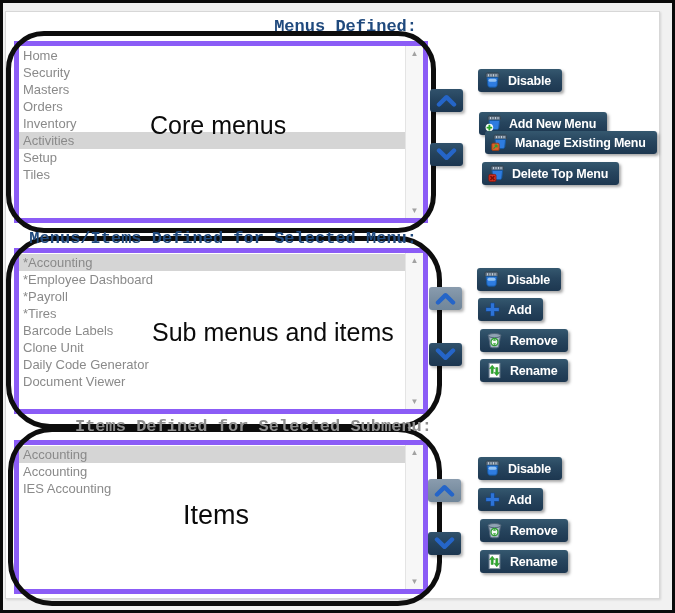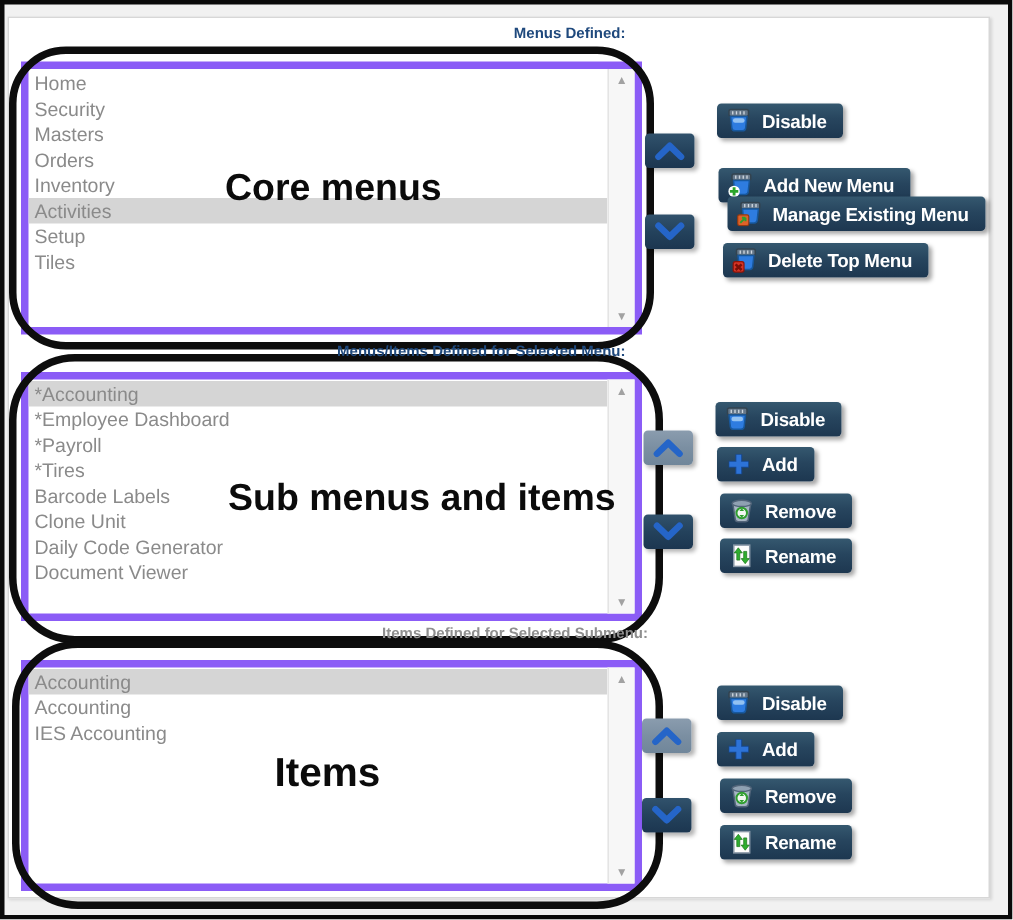--- a/index.html
+++ b/index.html
@@ -9,22 +9,22 @@
     font-family:"Liberation Sans", sans-serif;
     -webkit-font-smoothing:antialiased;
   }
   .frame{position:absolute;inset:0;border:3px solid #0a0a0a;pointer-events:none;z-index:50;}
   .panel{
     position:absolute;left:5px;top:11px;width:653px;height:586px;
     background:#ffffff;border:1px solid #d7d7d7;
     box-shadow:1px 1px 2px rgba(0,0,0,0.12);
   }
   .sec-label{
-    position:absolute;font-size:10px;font-weight:bold;color:#1F497D;
-    white-space:nowrap;z-index:6;
+    position:absolute;font-size:17px;font-weight:bold;color:#1F497D;
+    white-space:nowrap;z-index:6;font-family:Liberation Mono, monospace;
   }
   .sec-label.gray{color:#8f8f8f;}
   .listbox{
     position:absolute;background:#fff;border:5px solid #8b5cf6;
     z-index:4;display:flex;
   }
   .rows{flex:1 1 auto;overflow:hidden;padding-top:1px;}
   .row{
     height:17px;line-height:17px;font-size:13px;color:#8a8a8a;
     padding-left:4px;white-space:nowrap;
@@ -36,21 +36,21 @@
   }
   .sb-arrow{
     width:100%;height:15px;display:flex;align-items:center;justify-content:center;
     color:#a2a2a2;font-size:8px;line-height:8px;user-select:none;
   }
   .annot{
     position:absolute;border:5px solid #0d0d0d;border-radius:40px;
     z-index:5;pointer-events:none;
   }
   .annot-text{
-    position:absolute;font-weight:bold;color:#0b0b0b;z-index:6;
+    position:absolute;font-weight:normal;color:#0b0b0b;z-index:6;
     white-space:nowrap;letter-spacing:0px;
   }
   .btn{
     position:absolute;display:inline-flex;align-items:center;
     height:23px;padding:0 11px 0 6px;border-radius:3px;
     background:linear-gradient(to bottom,#35586f 0%,#27455e 45%,#1d3750 100%);
     box-shadow:2px 2px 3px rgba(0,0,0,0.35);
     color:#ffffff;font-size:12.5px;font-weight:bold;letter-spacing:-0.2px;
     white-space:nowrap;cursor:pointer;z-index:7;
   }

